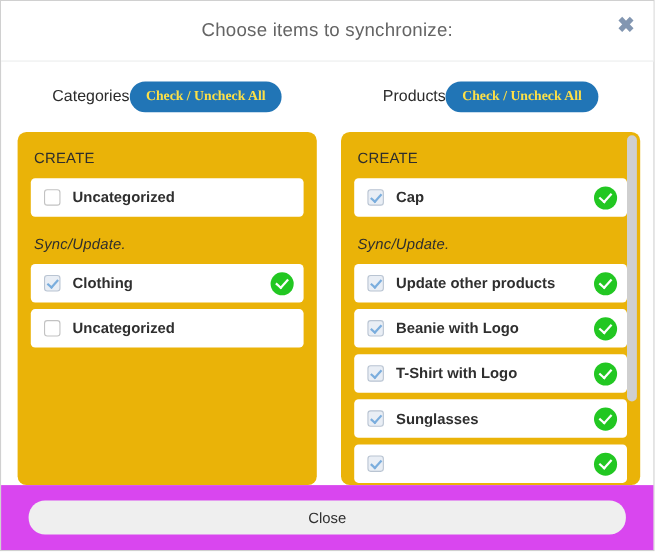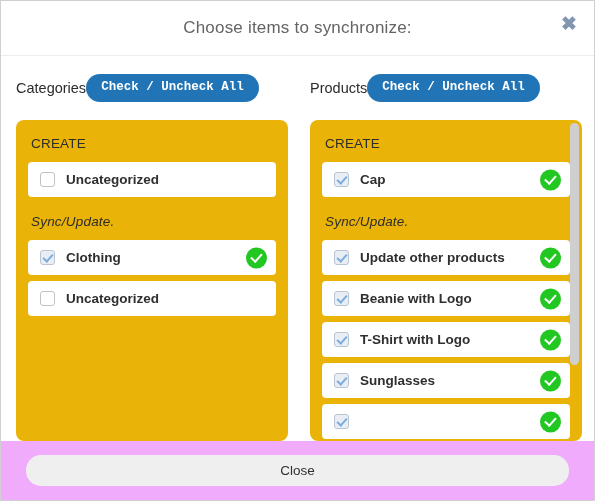--- a/index.html
+++ b/index.html
@@ -81,38 +81,38 @@
     flex-direction: column;
   }
   .column.left  { width: 273px; margin-right: 22px; }
   .column.right { width: 273px; }
 
   .col-head {
     height: 64px;
     flex: 0 0 64px;
     display: flex;
     align-items: center;
-    justify-content: flex-start;
+    justify-content: center;
     padding-right: 0px;
   }
   .col-title {
     font-size: 14.5px;
     color: #2b2b2b;
   }
   .btn-checkall {
     background: #2175b6;
-    color: #ffffff;
+    color: #fde047;
     font-size: 12.5px;
     font-weight: bold;
     border: none;
     border-radius: 14px;
     padding: 7px 15px 8px 15px;
     cursor: pointer;
     white-space: nowrap;
-    font-family: Liberation Mono, monospace;
+    font-family: Liberation Serif, serif;
     line-height: 1;
   }
 
   .panel {
     flex: 1 1 auto;
     background: #eab308;
     border-radius: 8px;
     position: relative;
     overflow: hidden;
   }
@@ -226,21 +226,21 @@
 
   
   .dialog-footer {
     flex: 0 0 59px;
     height: 59px;
     display: flex;
     align-items: center;
     justify-content: flex-end;
     padding: 0 25px;
     box-sizing: border-box;
-    background: #f0abfc;
+    background: #d946ef;
   }
   .btn-close {
     width: 100%;
     height: 31px;
     background: #efefef;
     border: none;
     border-radius: 15px;
     font-size: 13.5px;
     color: #303030;
     cursor: pointer;

